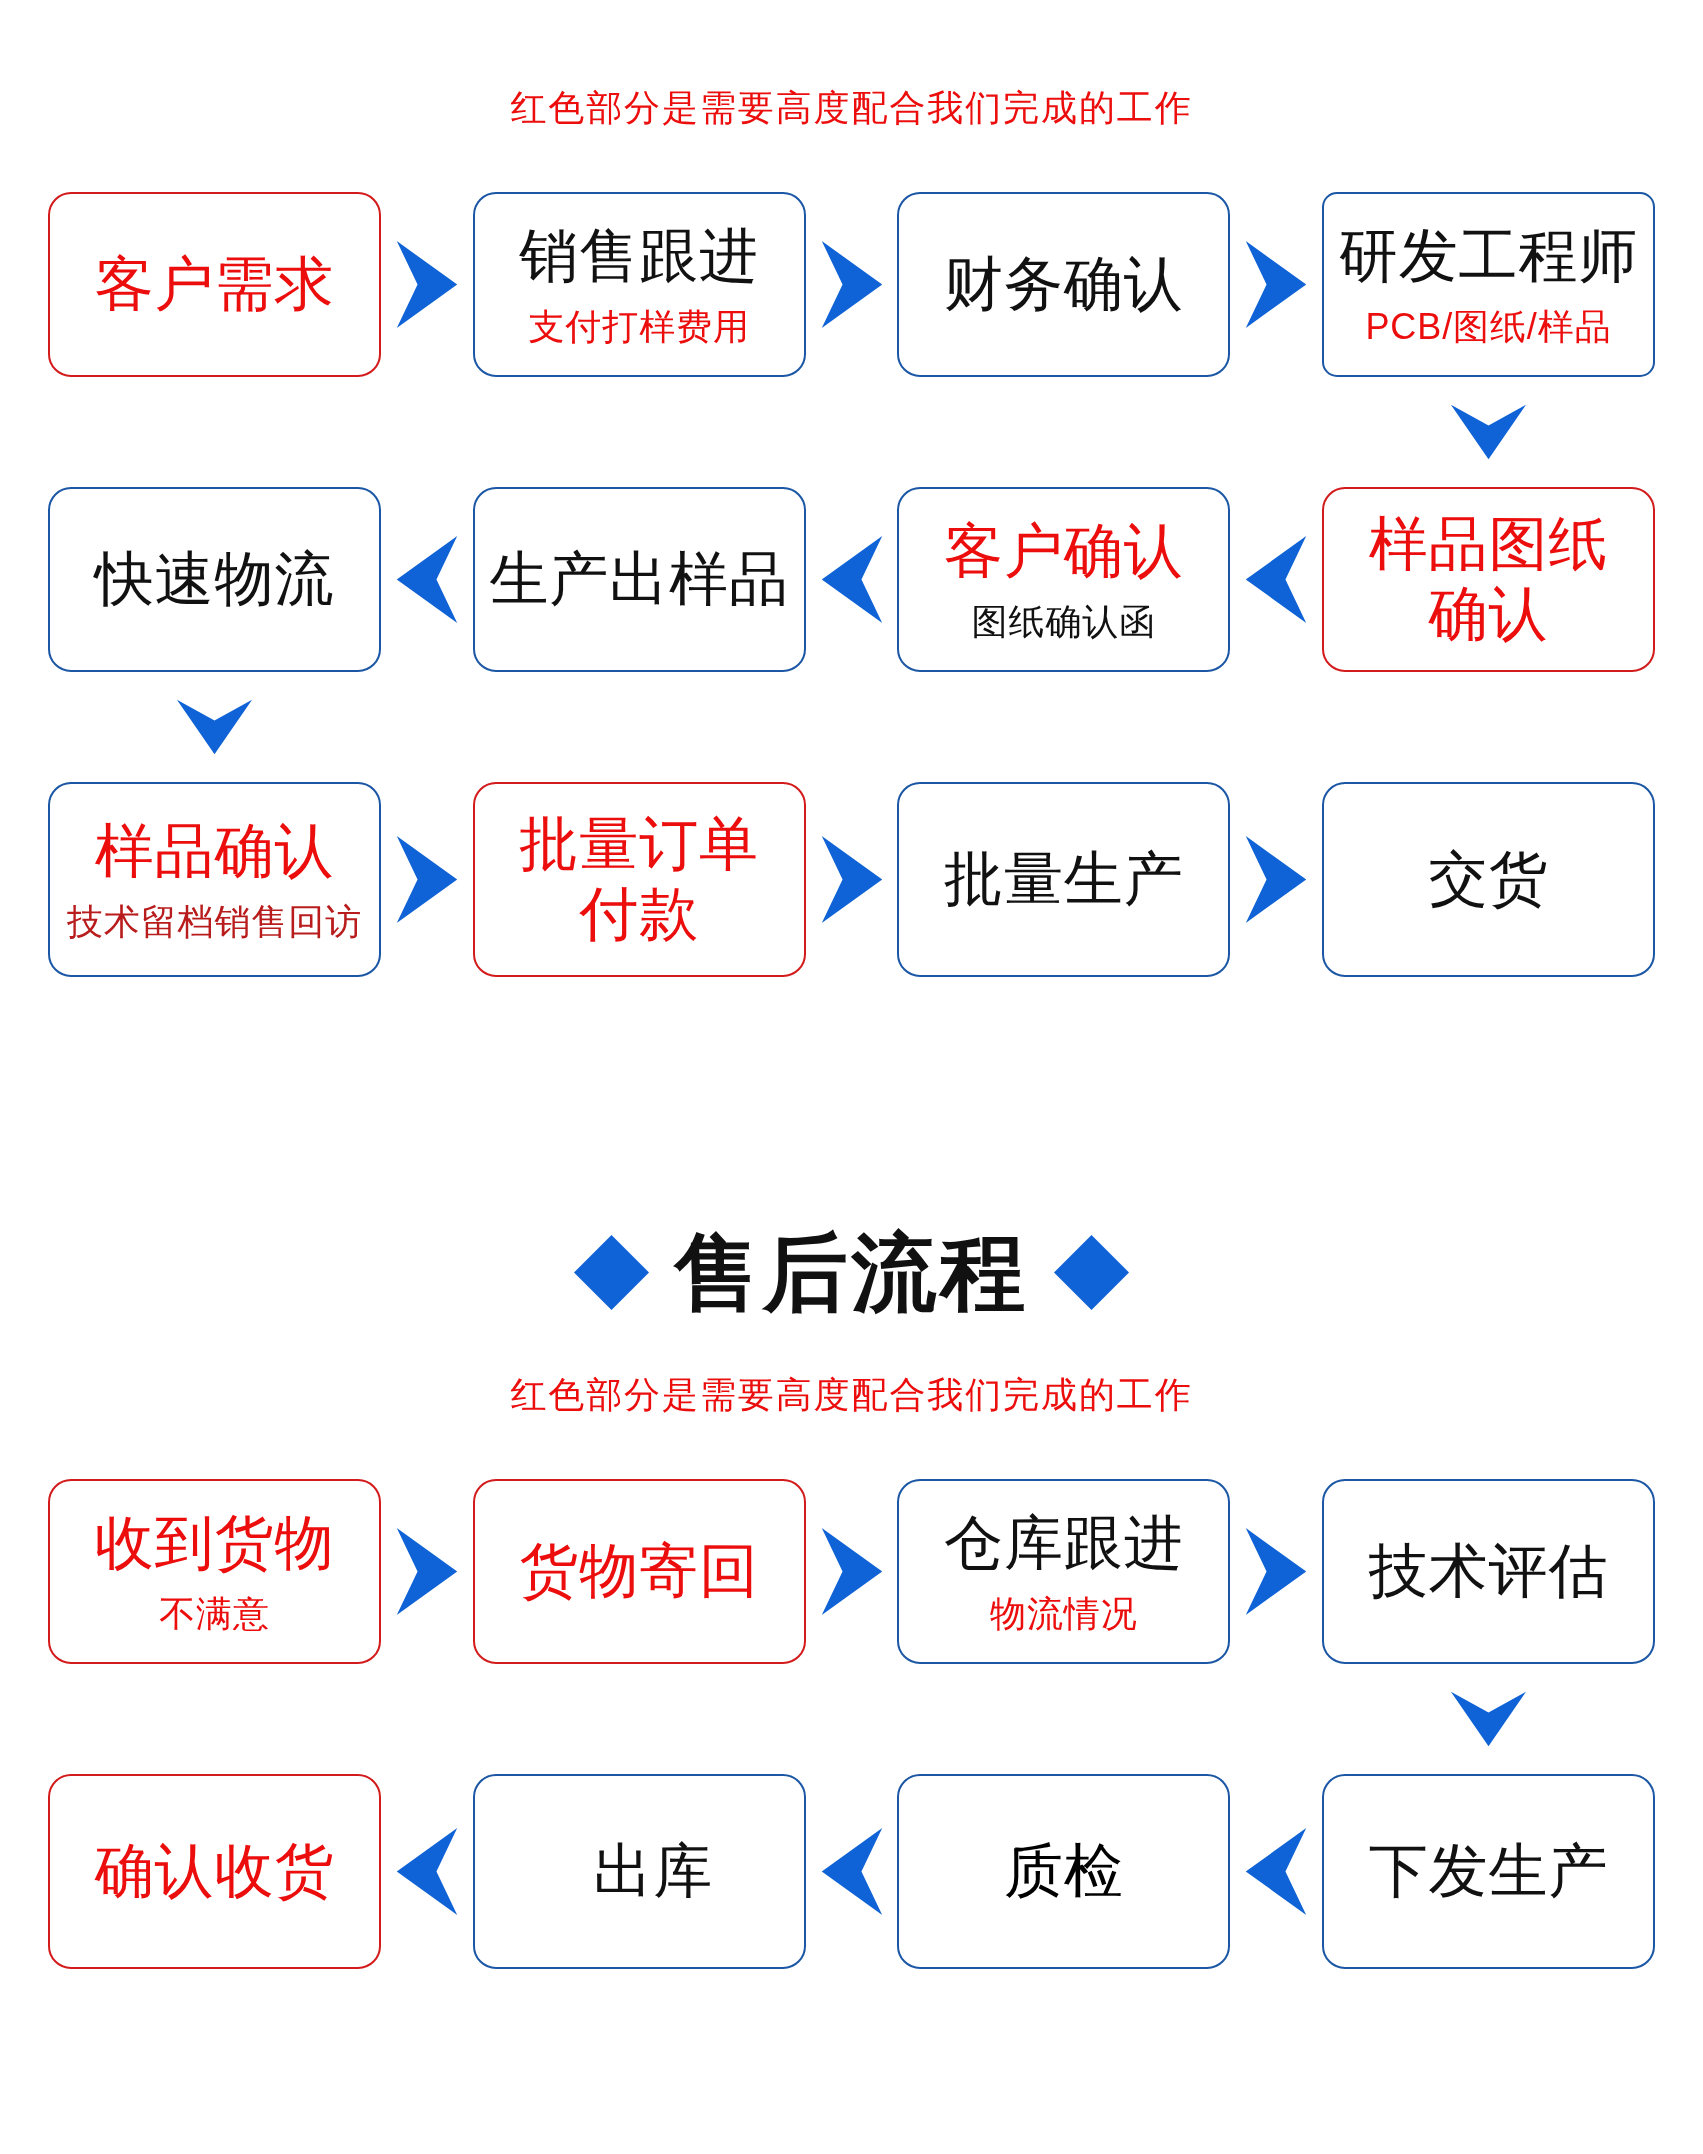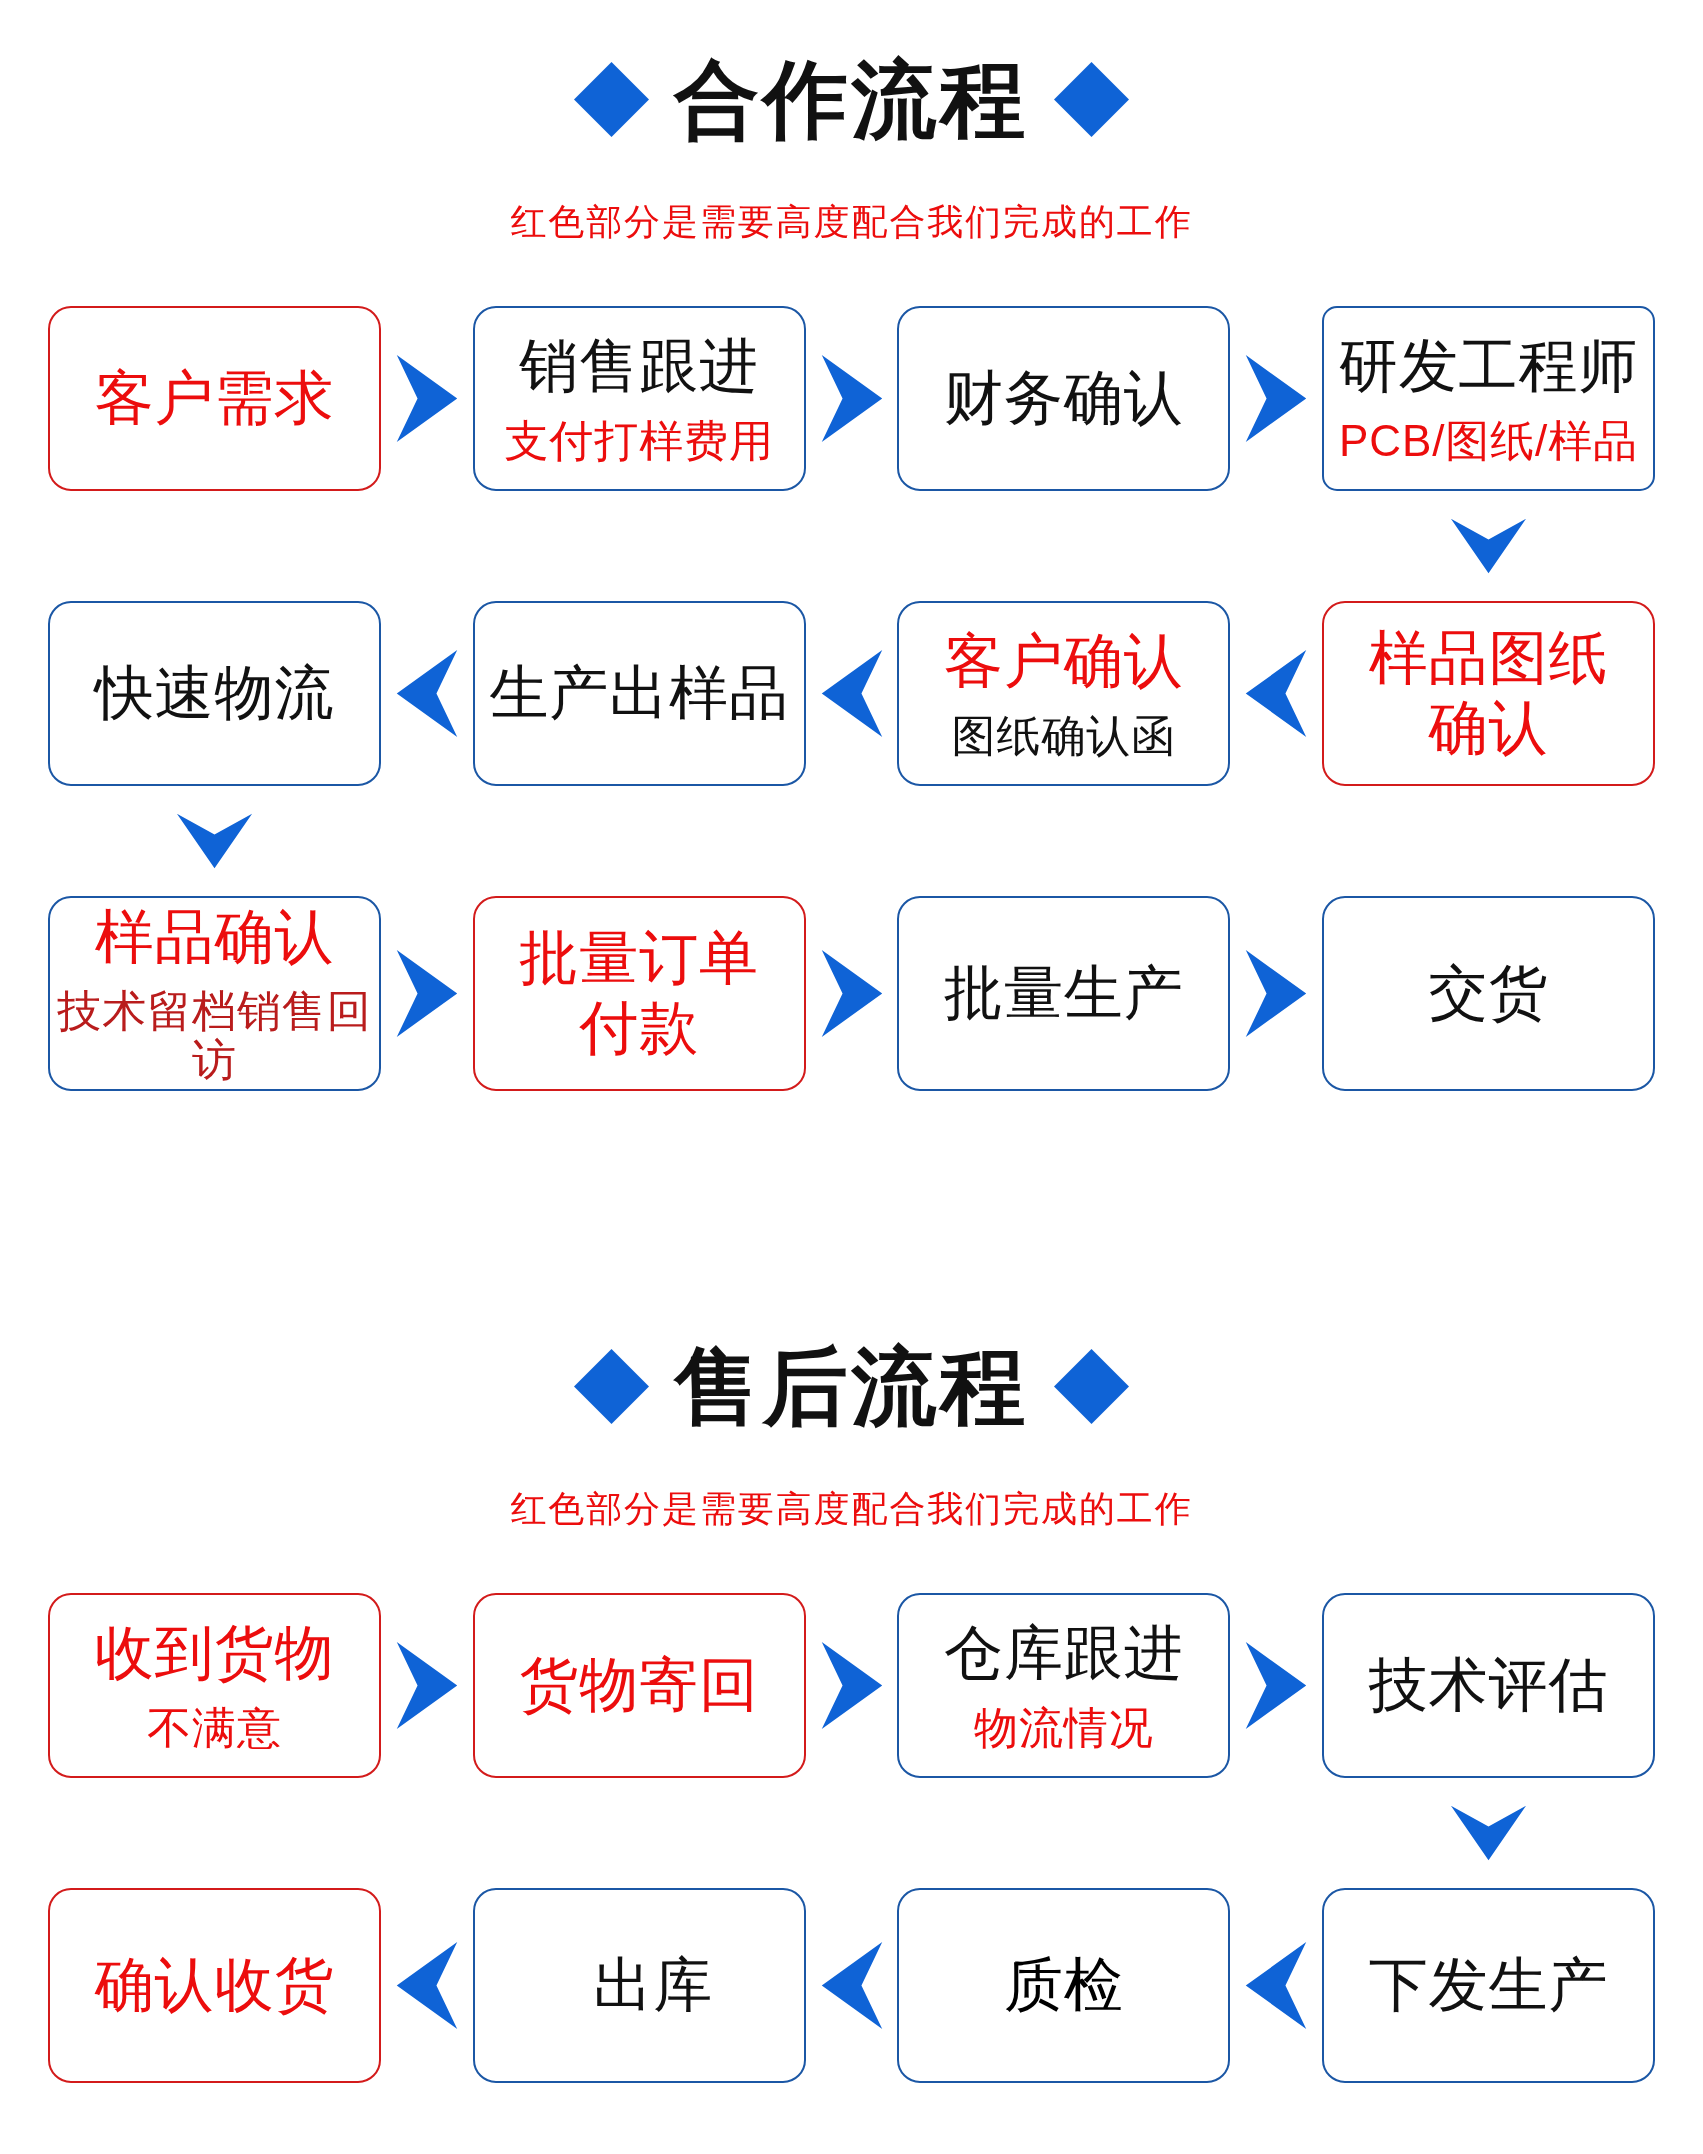--- a/index.html
+++ b/index.html
@@ -44,45 +44,40 @@
     border-radius:23px;
     display:flex;flex-direction:column;align-items:center;justify-content:center;
     gap:15px;
     flex:0 0 auto;
   }
   .box-label{
     font-size:59px;font-weight:400;line-height:1.18;
     text-align:center;white-space:pre-line;letter-spacing:0.9px;
   }
   .box-sub{
-    font-size:44px;font-weight:500;line-height:1.1;
+    font-size:36px;font-weight:500;line-height:1.1;
     text-align:center;letter-spacing:0.9px;
   }
   .arrowcell{
     flex:1 1 auto;
     display:flex;align-items:center;justify-content:center;
   }
   .connector{
     display:flex;justify-content:space-between;
     height:110px;align-items:center;
   }
   .ccell{width:333px;display:flex;justify-content:center;flex:0 0 auto;}
   svg{display:block;}
 </style>
 </head>
 <body>
 
 <div class="page">
   <div id="sections">
       <div class="section">
-        <div class="title-row">
-          <span class="diamond" style="background: rgb(15, 99, 214);"></span>
-          <span class="title-text">合作流程</span>
-          <span class="diamond" style="background: rgb(15, 99, 214);"></span>
-        </div>
         <div class="subtitle" style="color: rgb(236, 13, 13);">红色部分是需要高度配合我们完成的工作</div>
         <div class="flow">
           <div class="frow">
             <div class="box" style="border-color: rgb(211, 27, 27);">
               <div class="box-label" style="color: rgb(236, 13, 13);">客户需求</div>
             </div>
             <div class="arrowcell">
               <svg width="68" height="95" viewBox="0 0 72 100">
                 <polygon points="4,4 68,50 4,96 26,50" fill="#0f63d6"></polygon>
               </svg>

